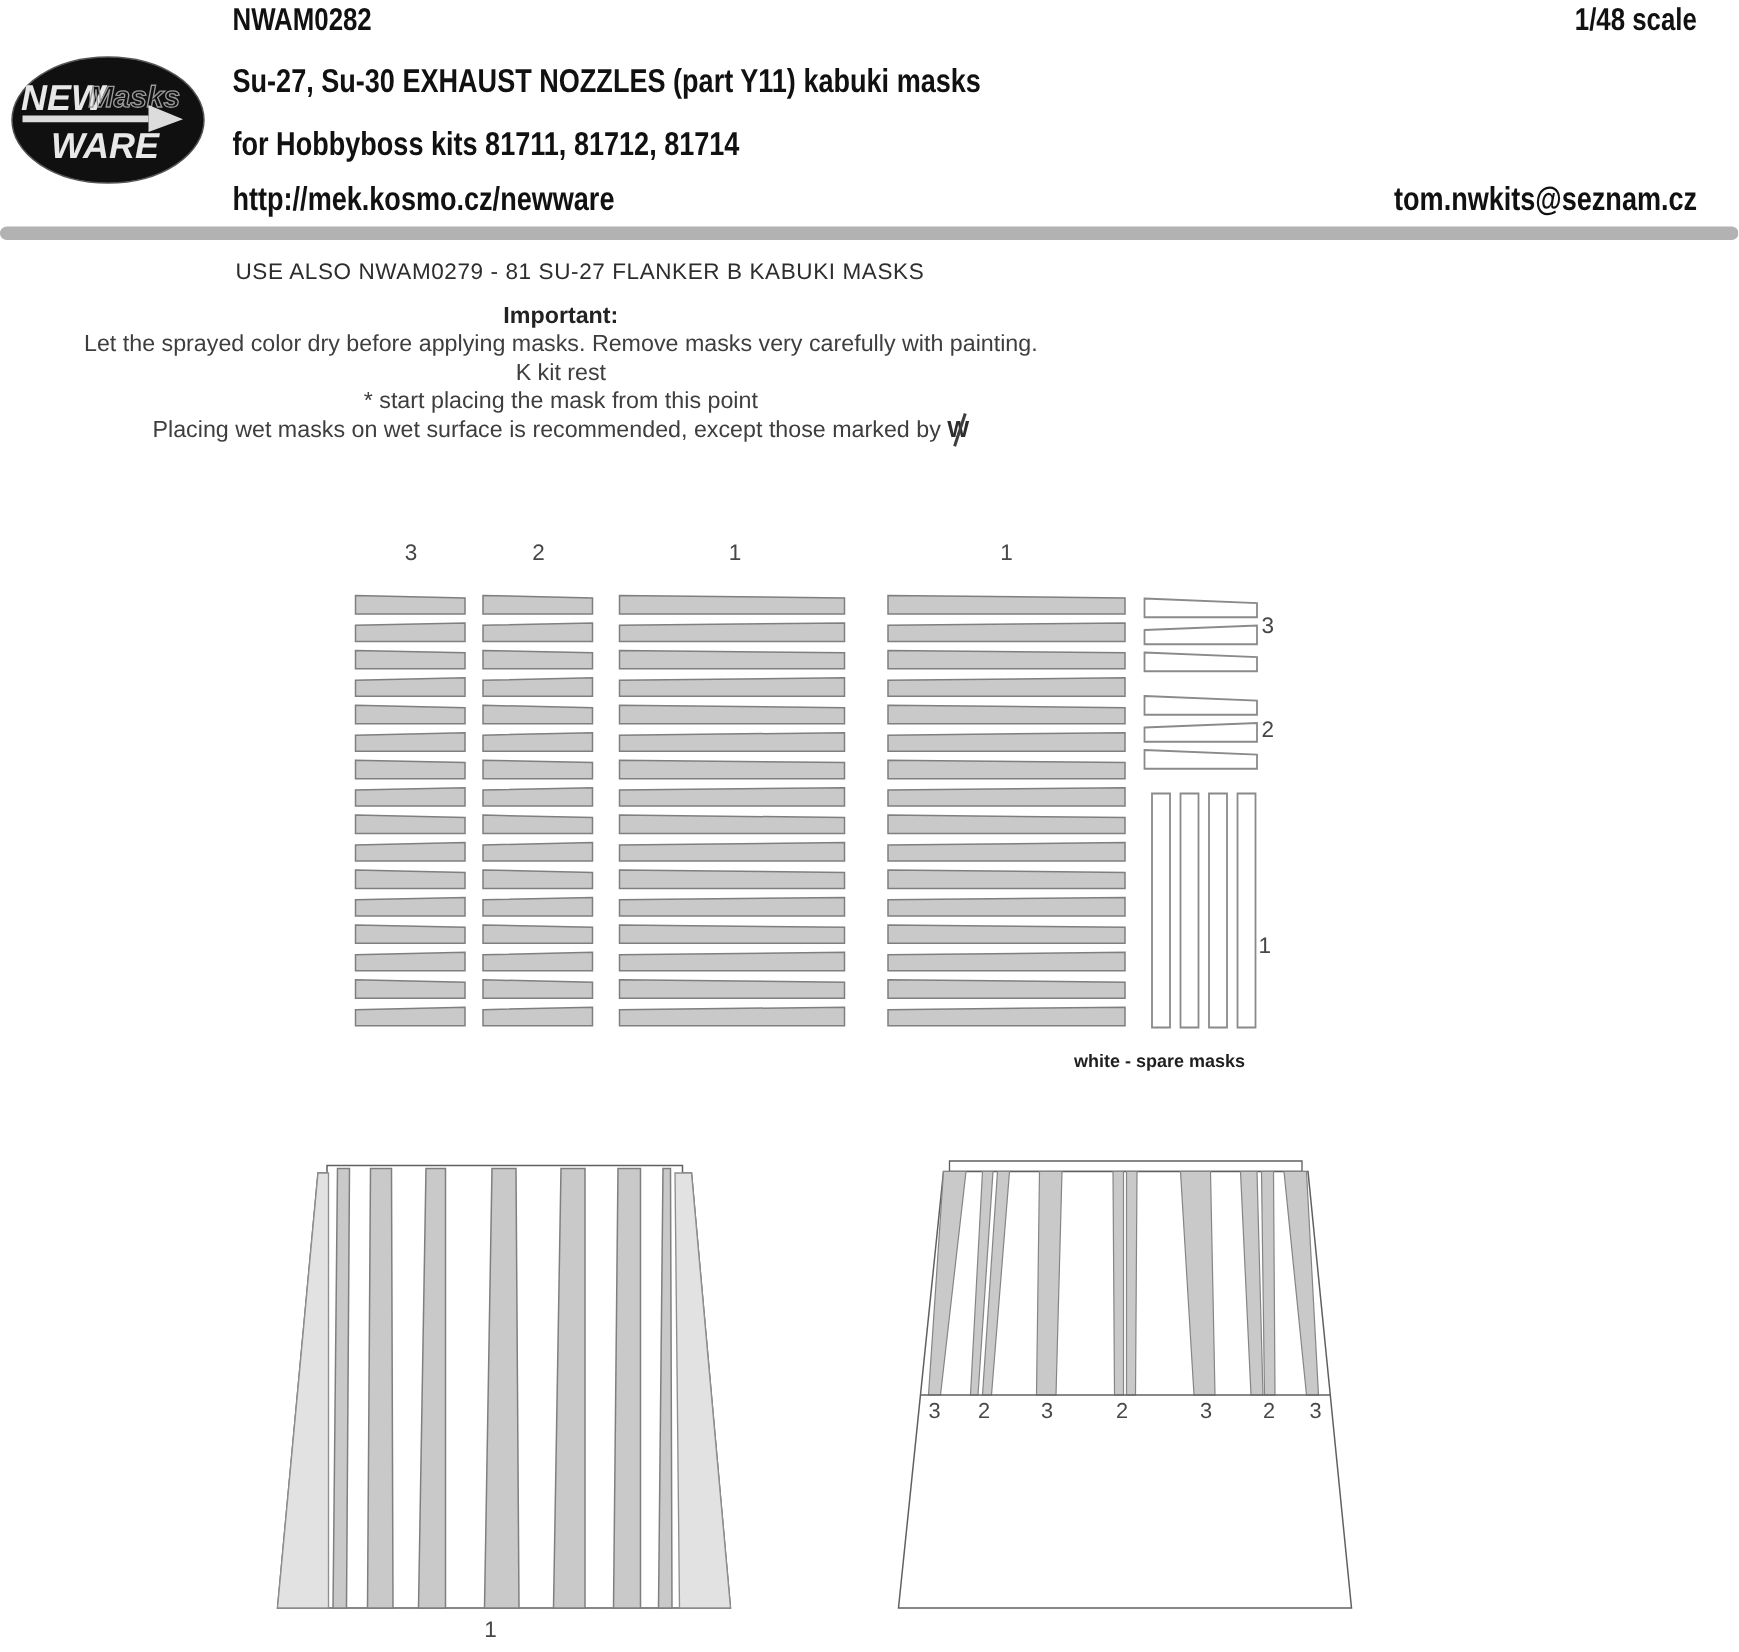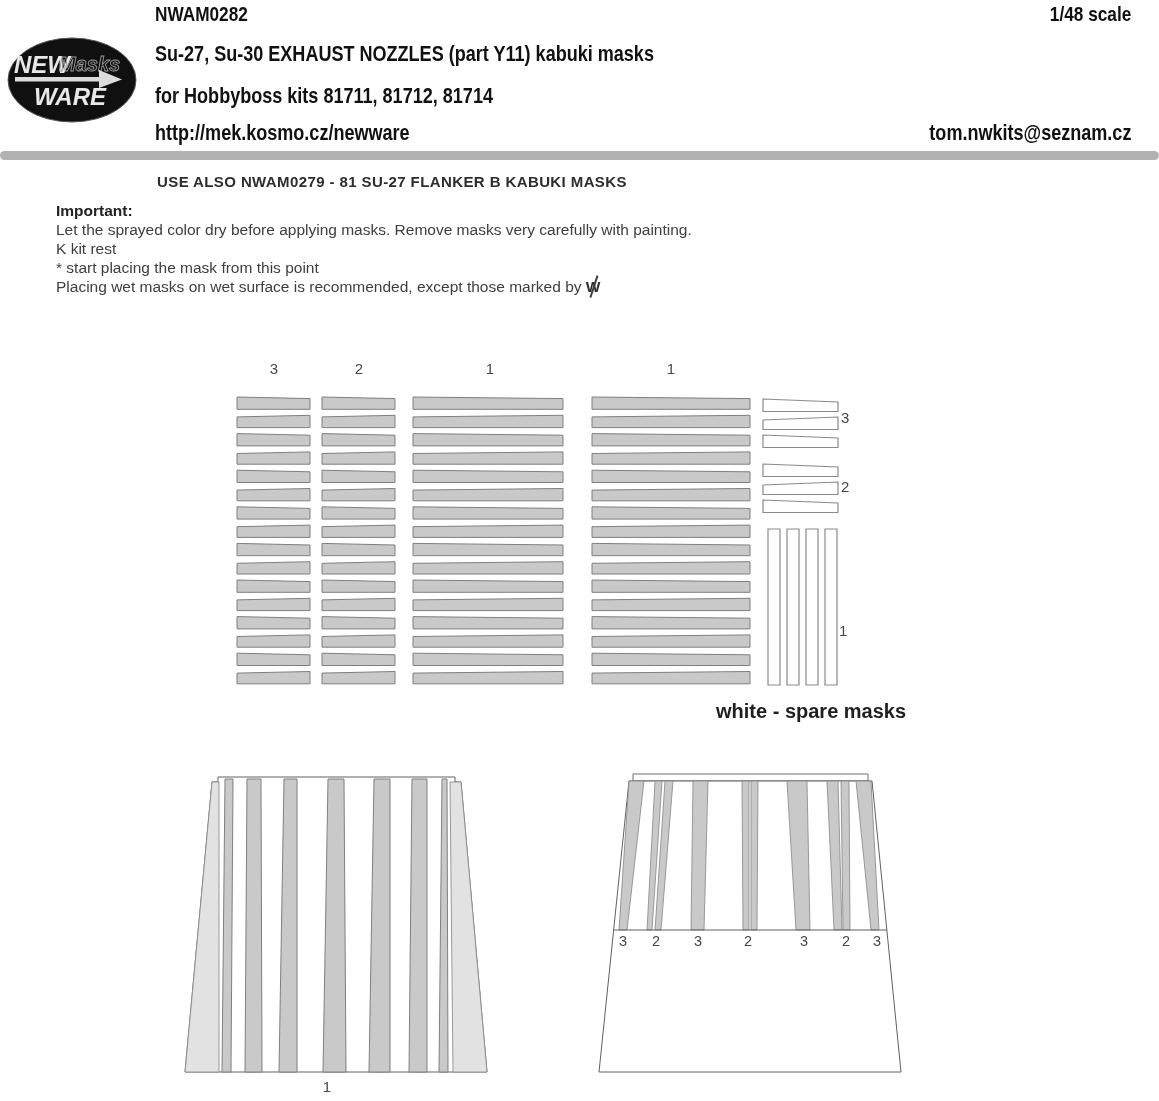--- a/index.html
+++ b/index.html
@@ -10,29 +10,29 @@
   .cond{font-weight:bold;white-space:nowrap;display:inline-block;
         transform:scaleX(0.82);transform-origin:0 0;letter-spacing:0;color:#111;}
   .cond-r{transform-origin:100% 0;}
   .h-code{left:155px;top:2px;font-size:21px;}
   .h-scale{right:28px;top:2px;font-size:21px;}
   .h-title{left:155px;top:41px;font-size:22px;}
   .h-kits{left:155px;top:83px;font-size:22px;}
   .h-url{left:155px;top:120px;font-size:22px;}
   .h-email{right:28px;top:120px;font-size:22px;}
   .divider{left:0;right:0;top:151px;height:9px;background:#b2b2b2;border-radius:6px;}
-  .notice{left:157px;top:173px;font-size:15px;font-weight:bold;color:#2d2d2d;letter-spacing:.4px;white-space:nowrap;}
-  .instr{left:56px;top:201px;font-size:15.5px;line-height:19px;color:#3e3e3e;white-space:nowrap;}
+  .notice{left:157px;top:173px;font-size:15px;font-weight:normal;color:#2d2d2d;letter-spacing:.4px;white-space:nowrap;}
+  .instr{left:56px;top:201px;font-size:15.5px;line-height:19px;color:#3e3e3e;white-space:nowrap;text-align:center;}
   .instr .head{font-weight:bold;color:#222;}
   .w-x{position:relative;display:inline-block;font-weight:bold;color:#2d2d2d;}
   .w-x::after{content:"";position:absolute;left:52%;top:-2px;height:120%;width:1.5px;
               background:#3e3e3e;transform:rotate(18deg);}
   .diag-label{font-size:15px;color:#474747;white-space:nowrap;}
   .ctr{width:30px;text-align:center;}
-  .caption{left:716px;top:700px;font-size:20px;font-weight:bold;color:#1f1f1f;white-space:nowrap;}
+  .caption{left:716px;top:700px;font-size:12px;font-weight:bold;color:#1f1f1f;white-space:nowrap;}
   svg.layer{position:absolute;left:0;top:0;pointer-events:none;}
   
   .logo{left:5px;top:35px;width:136px;height:92px;}
 </style>
 </head>
 <body>
 
 <div id="sheet">
 
   <svg class="abs logo" viewBox="0 0 136 92">

